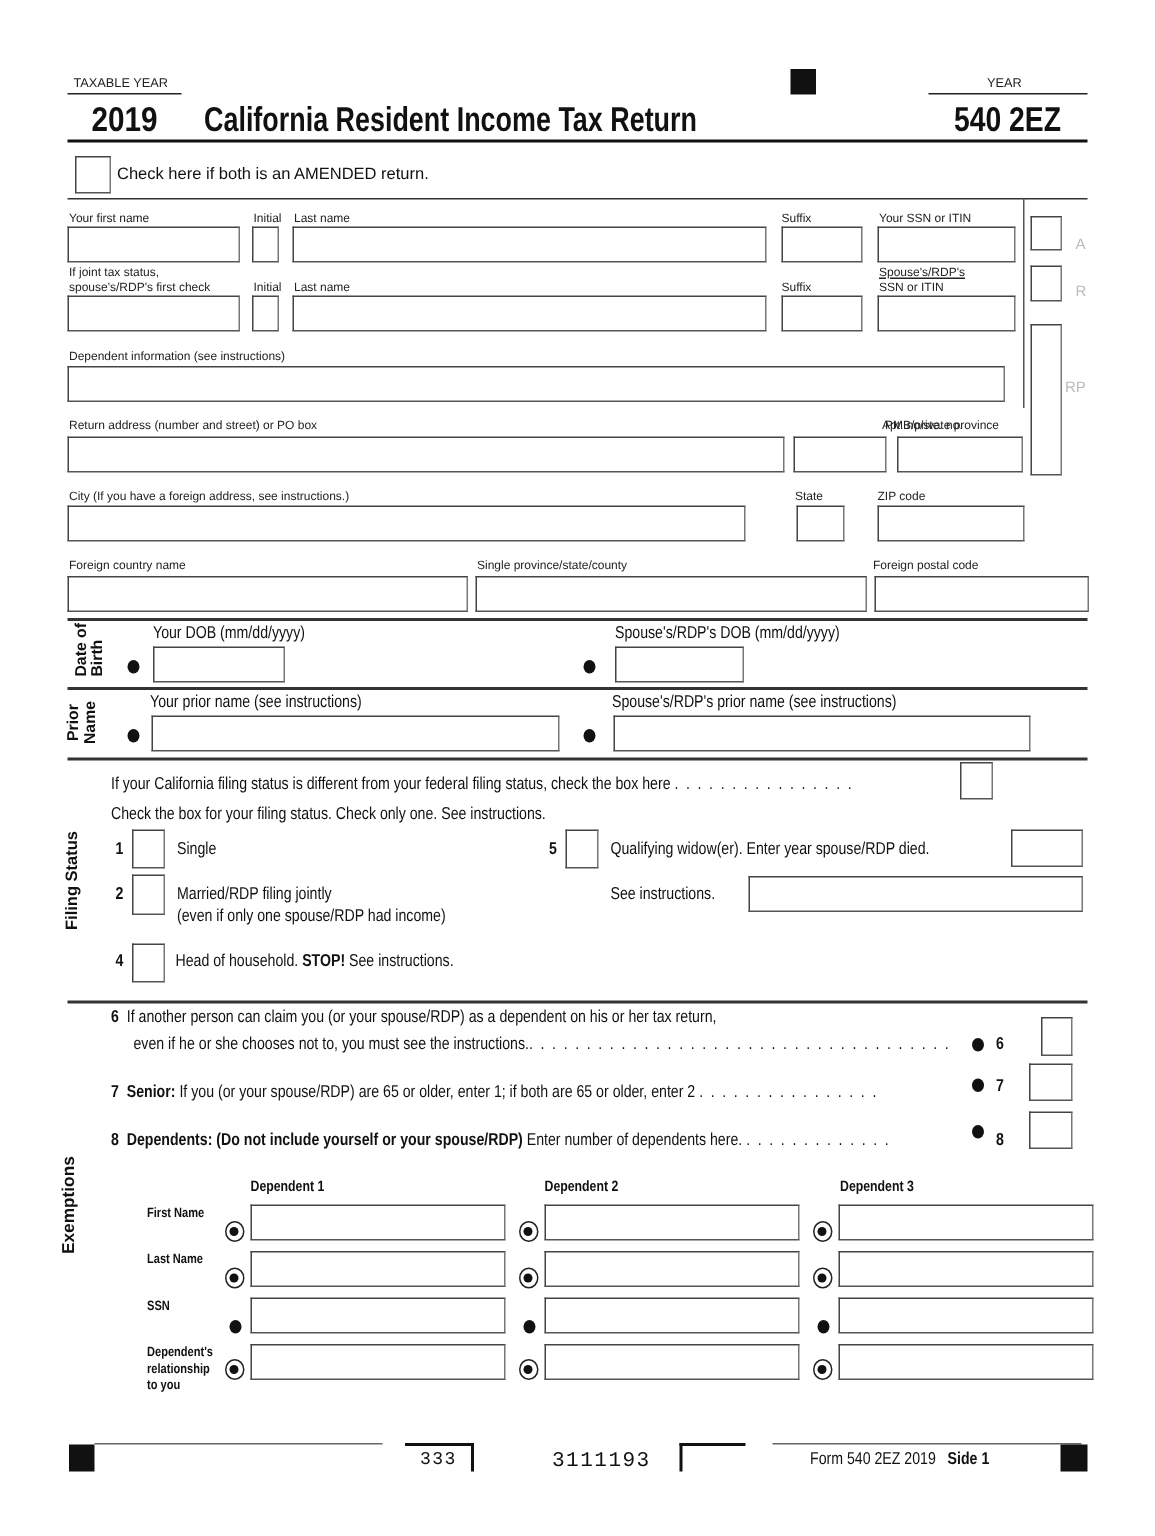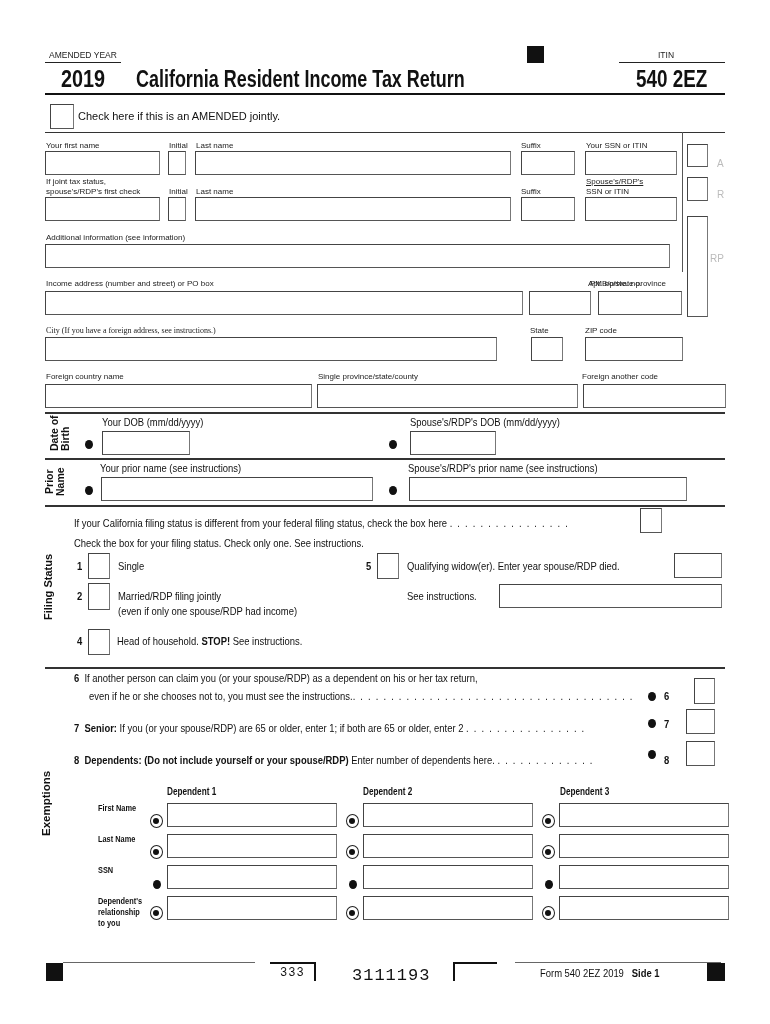--- a/index.html
+++ b/index.html
@@ -17,33 +17,33 @@
   .side { position: absolute; font-weight: bold; font-size: 11px; transform: rotate(-90deg); transform-origin: left top; white-space: nowrap; line-height: 1.0; }
   .dots { letter-spacing: 1.5px; }
   .sq { position: absolute; background: #111; }
   .gray { color: #bbb; }
 </style>
 </head>
 <body>
 
 <div class="sq" style="left:527px;top:46px;width:17px;height:17px;"></div>
 
-<div class="lbl" style="left:49px;top:51px;font-size:8.5px;">AMENDED YEAR</div>
+<div class="lbl" style="left:49px;top:51px;font-size:8.5px;">TAXABLE YEAR</div>
 <div class="hline" style="left:45px;top:62px;width:76px;"></div>
 
-<div class="lbl" style="left:658px;top:51px;font-size:8.5px;">ITIN</div>
+<div class="lbl" style="left:658px;top:51px;font-size:8.5px;">YEAR</div>
 <div class="hline" style="left:619px;top:62px;width:106px;"></div>
 
 <div class="abs" style="left:61px;top:66px;font-size:23px;font-weight:bold;transform:scaleX(0.86);transform-origin:left top;">2019</div>
 <div class="abs" style="left:136px;top:66px;font-size:23px;font-weight:bold;white-space:nowrap;transform:scaleX(0.78);transform-origin:left top;">California Resident Income Tax Return</div>
 <div class="abs" style="left:636px;top:66px;font-size:23px;font-weight:bold;white-space:nowrap;transform:scaleX(0.82);transform-origin:left top;">540 2EZ</div>
 <div class="hline" style="left:45px;top:93px;width:680px;border-top:2.5px solid #111;"></div>
 
 <div class="box" style="left:50px;top:104px;width:24px;height:25px;"></div>
-<div class="abs" style="left:78px;top:110px;font-size:11px;white-space:nowrap;">Check here if this is an AMENDED jointly.</div>
+<div class="abs" style="left:78px;top:110px;font-size:11px;white-space:nowrap;">Check here if both is an AMENDED return.</div>
 <div class="hline" style="left:45px;top:132px;width:680px;border-top:1.3px solid #333;"></div>
 
 <div class="vline" style="left:682px;top:132px;height:140px;"></div>
 <div class="box" style="left:687px;top:144px;width:21px;height:23px;"></div>
 <div class="abs gray" style="left:717px;top:158px;font-size:10px;">A</div>
 <div class="box" style="left:687px;top:177px;width:21px;height:24px;"></div>
 <div class="abs gray" style="left:717px;top:189px;font-size:10px;">R</div>
 <div class="box" style="left:687px;top:216px;width:21px;height:101px;"></div>
 <div class="abs gray" style="left:710px;top:253px;font-size:10px;">RP</div>
 
@@ -66,40 +66,40 @@
 <div class="lbl" style="left:521px;top:187px;">Suffix</div>
 <div class="lbl" style="left:586px;top:177px;text-decoration:underline;">Spouse's/RDP's</div>
 <div class="lbl" style="left:586px;top:187px;">SSN or ITIN</div>
 
 <div class="box" style="left:45px;top:197px;width:115px;height:24px;"></div>
 <div class="box" style="left:168px;top:197px;width:18px;height:24px;"></div>
 <div class="box" style="left:195px;top:197px;width:316px;height:24px;"></div>
 <div class="box" style="left:521px;top:197px;width:54px;height:24px;"></div>
 <div class="box" style="left:585px;top:197px;width:92px;height:24px;"></div>
 
-<div class="lbl" style="left:46px;top:233px;">Additional information (see information)</div>
+<div class="lbl" style="left:46px;top:233px;">Dependent information (see instructions)</div>
 <div class="box" style="left:45px;top:244px;width:625px;height:24px;"></div>
 
-<div class="lbl" style="left:46px;top:279px;">Income address (number and street) or PO box</div>
+<div class="lbl" style="left:46px;top:279px;">Return address (number and street) or PO box</div>
 <div class="lbl" style="left:544px;top:279px;margin-left:44px;">Apt. no/ste. no.</div>
 <div class="lbl" style="left:590px;top:279px;">PMB/private province</div>
 <div class="box" style="left:45px;top:291px;width:478px;height:24px;"></div>
 <div class="box" style="left:529px;top:291px;width:62px;height:24px;"></div>
 <div class="box" style="left:598px;top:291px;width:84px;height:24px;"></div>
 
-<div class="lbl" style="left:46px;top:326px;font-family:Liberation Serif, serif;">City (If you have a foreign address, see instructions.)</div>
+<div class="lbl" style="left:46px;top:326px;">City (If you have a foreign address, see instructions.)</div>
 <div class="lbl" style="left:530px;top:326px;">State</div>
 <div class="lbl" style="left:585px;top:326px;">ZIP code</div>
 <div class="box" style="left:45px;top:337px;width:452px;height:24px;"></div>
 <div class="box" style="left:531px;top:337px;width:32px;height:24px;"></div>
 <div class="box" style="left:585px;top:337px;width:98px;height:24px;"></div>
 
 <div class="lbl" style="left:46px;top:372px;">Foreign country name</div>
 <div class="lbl" style="left:318px;top:372px;">Single province/state/county</div>
-<div class="lbl" style="left:582px;top:372px;">Foreign another code</div>
+<div class="lbl" style="left:582px;top:372px;">Foreign postal code</div>
 <div class="box" style="left:45px;top:384px;width:267px;height:24px;"></div>
 <div class="box" style="left:317px;top:384px;width:261px;height:24px;"></div>
 <div class="box" style="left:583px;top:384px;width:143px;height:24px;"></div>
 
 <div class="hline" style="left:45px;top:412px;width:680px;border-top:2px solid #333;"></div>
 
 <div class="side" style="left:49px;top:451px;font-size:10.5px;">
   <div>Date of</div>
   <div>Birth</div>
 </div>
@@ -223,20 +223,20 @@
 <div class="bullet" style="left:545px;top:880px;"></div>
 <div class="box" style="left:559px;top:865px;width:170px;height:24px;"></div>
 <div class="ring" style="left:542px;top:906px;"></div>
 <div class="box" style="left:559px;top:896px;width:170px;height:24px;"></div>
 
 <div class="sq" style="left:46px;top:963px;width:17px;height:18px;"></div>
 <div class="hline" style="left:63px;top:962px;width:192px;border-top:1px solid #666;"></div>
 
 <div class="abs" style="left:270px;top:962px;width:46px;height:19px;border-top:2px solid #111;border-right:2.5px solid #111;"></div>
 <div class="abs" style="left:280px;top:966px;font-family:'Liberation Mono',monospace;font-size:12px;letter-spacing:1px;">333</div>
-<div class="abs" style="left:352px;top:966px;font-family:'Liberation Mono',monospace;font-size:17px;letter-spacing:1px;">3111193</div>
+<div class="abs" style="left:368px;top:966px;font-family:'Liberation Mono',monospace;font-size:14px;letter-spacing:1px;">3111193</div>
 <div class="abs" style="left:453px;top:962px;width:44px;height:19px;border-top:2.5px solid #111;border-left:2.5px solid #111;"></div>
 
 <div class="hline" style="left:515px;top:962px;width:206px;border-top:1px solid #666;"></div>
 <div class="cond" style="left:540px;top:966px;">
   <span>Form 540 2EZ  2019</span>&nbsp;&nbsp;&nbsp;<b>Side 1</b>
 </div>
 <div class="sq" style="left:707px;top:963px;width:18px;height:18px;"></div>
 
 </body></html>

